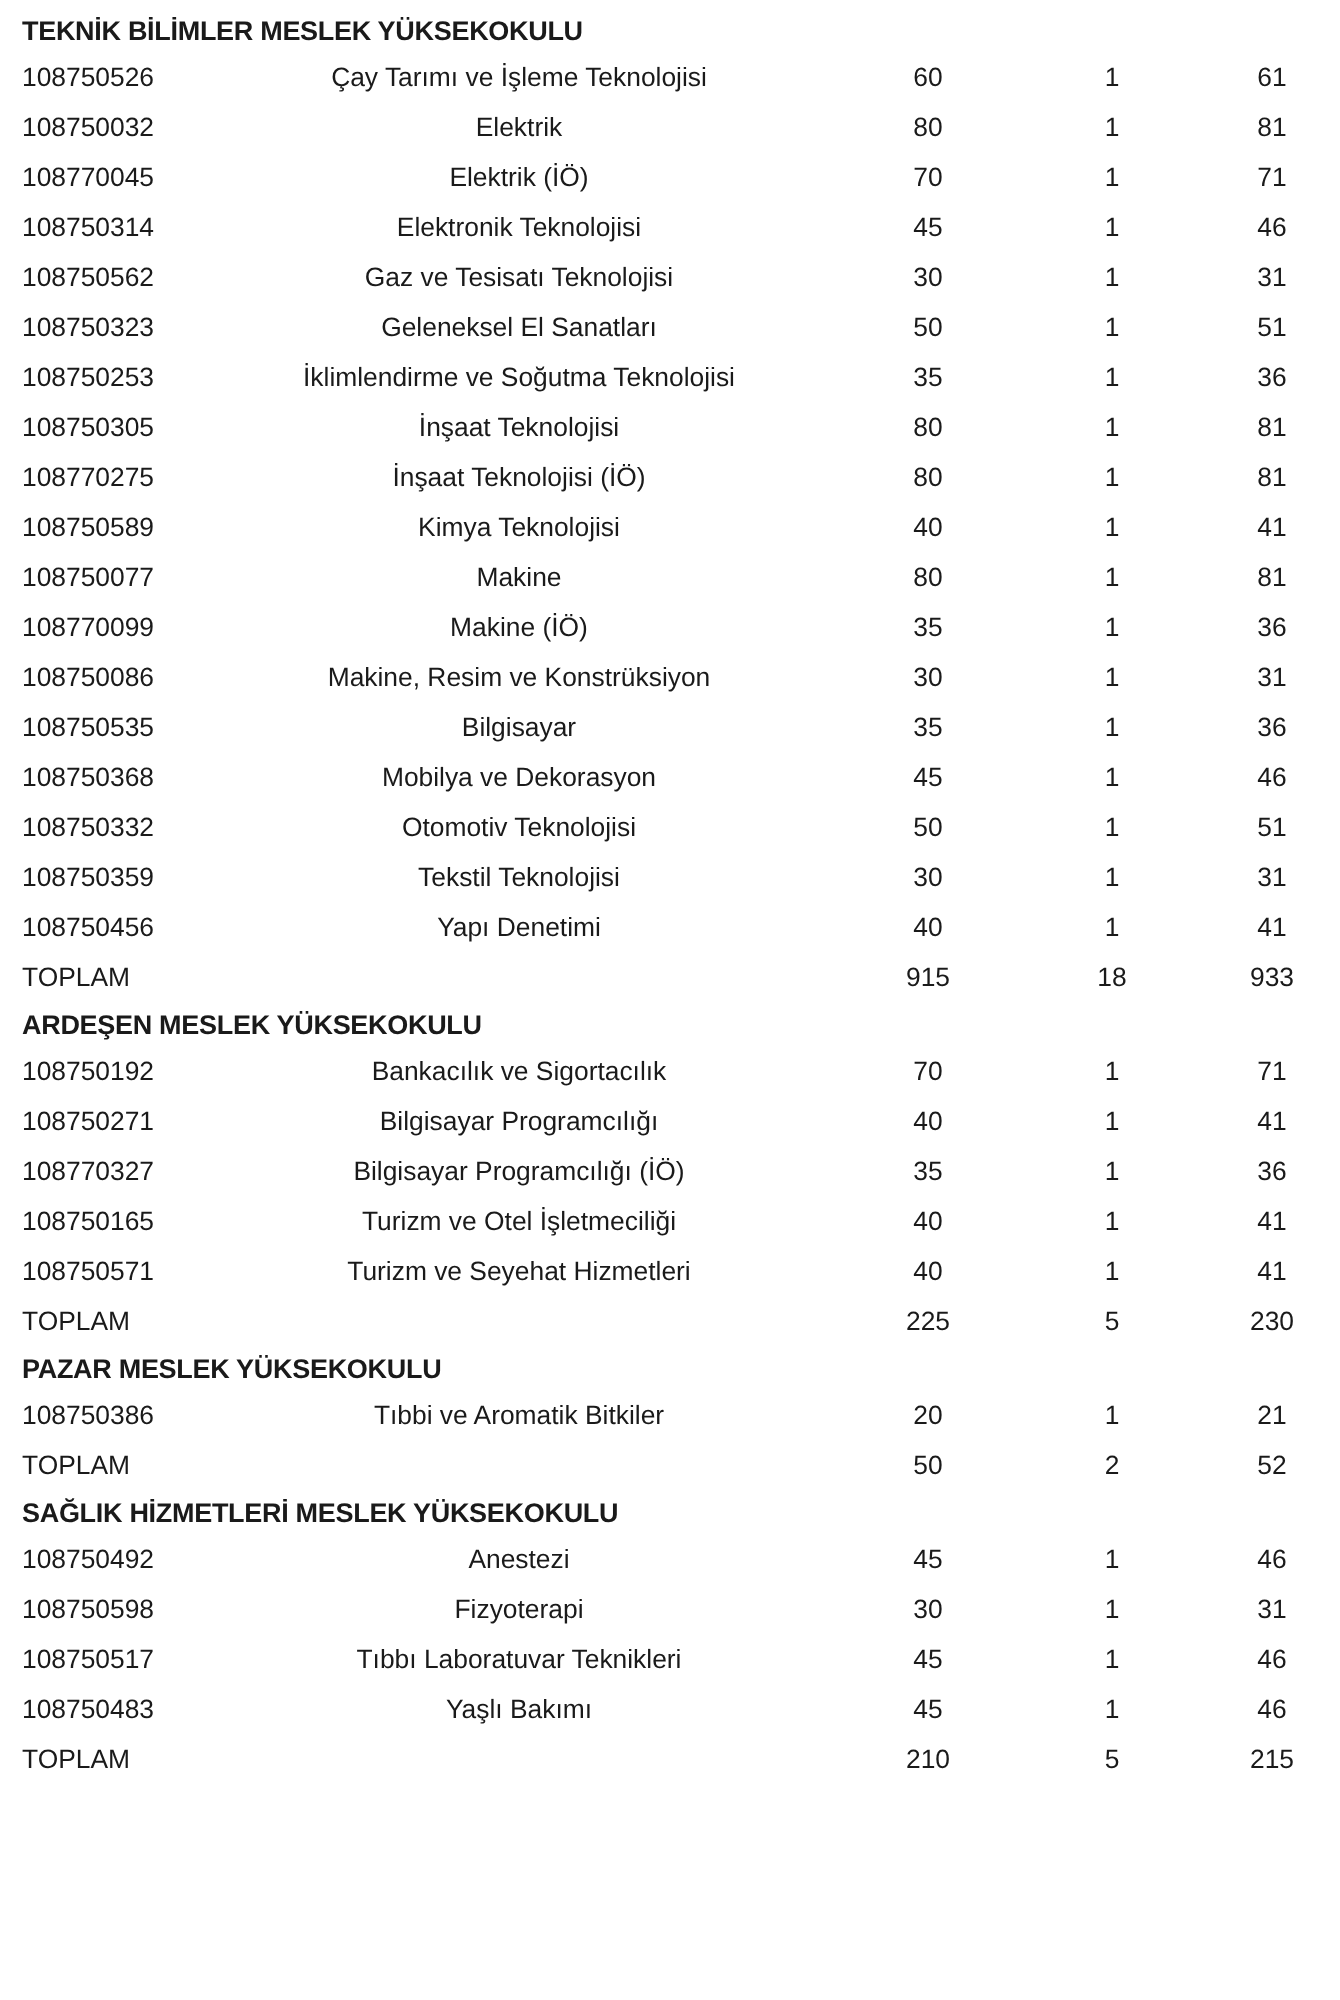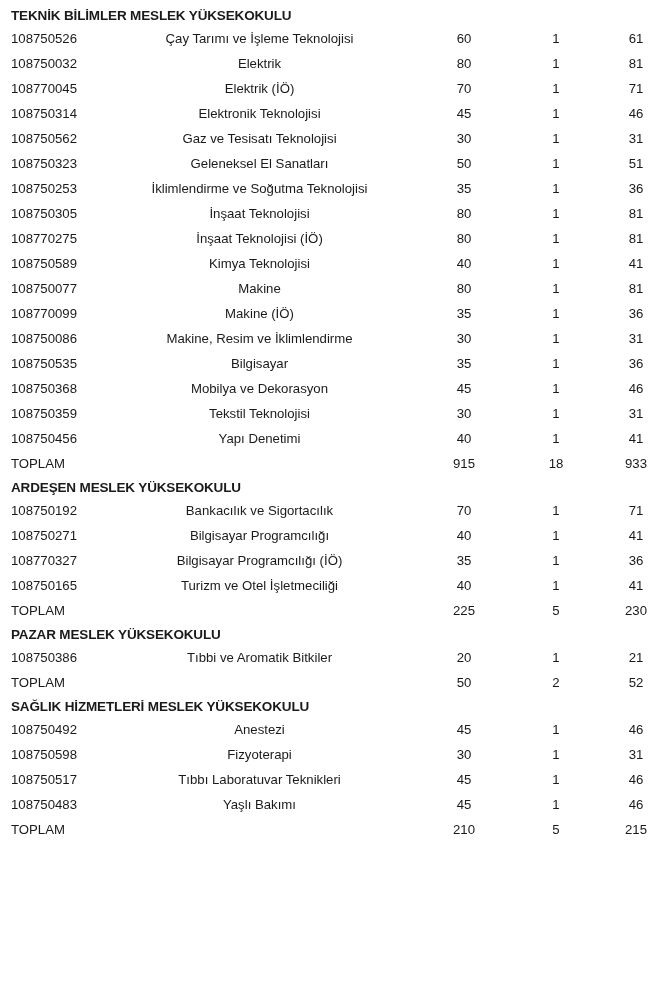--- a/index.html
+++ b/index.html
@@ -157,38 +157,45 @@
         </tr>
         <tr class="program-row">
           <td class="code">108770099</td>
           <td class="name">Makine (İÖ)</td>
           <td class="num">35</td>
           <td class="num">1</td>
           <td class="num">36</td>
         </tr>
         <tr class="program-row">
           <td class="code">108750086</td>
-          <td class="name">Makine, Resim ve İklimlendirme</td>
+          <td class="name">Makine, Resim ve Konstrüksiyon</td>
           <td class="num">30</td>
           <td class="num">1</td>
           <td class="num">31</td>
         </tr>
         <tr class="program-row">
           <td class="code">108750535</td>
           <td class="name">Bilgisayar</td>
           <td class="num">35</td>
           <td class="num">1</td>
           <td class="num">36</td>
         </tr>
         <tr class="program-row">
           <td class="code">108750368</td>
           <td class="name">Mobilya ve Dekorasyon</td>
           <td class="num">45</td>
           <td class="num">1</td>
           <td class="num">46</td>
+        </tr>
+        <tr class="program-row">
+          <td class="code">108750332</td>
+          <td class="name">Otomotiv Teknolojisi</td>
+          <td class="num">50</td>
+          <td class="num">1</td>
+          <td class="num">51</td>
         </tr>
         <tr class="program-row">
           <td class="code">108750359</td>
           <td class="name">Tekstil Teknolojisi</td>
           <td class="num">30</td>
           <td class="num">1</td>
           <td class="num">31</td>
         </tr>
         <tr class="program-row">
           <td class="code">108750456</td>
@@ -227,20 +234,27 @@
           <td class="num">1</td>
           <td class="num">36</td>
         </tr>
         <tr class="program-row">
           <td class="code">108750165</td>
           <td class="name">Turizm ve Otel İşletmeciliği</td>
           <td class="num">40</td>
           <td class="num">1</td>
           <td class="num">41</td>
         </tr>
+        <tr class="program-row">
+          <td class="code">108750571</td>
+          <td class="name">Turizm ve Seyehat Hizmetleri</td>
+          <td class="num">40</td>
+          <td class="num">1</td>
+          <td class="num">41</td>
+        </tr>
         <tr class="total-row">
           <td class="total-label" colspan="2">TOPLAM</td>
           <td class="num">225</td>
           <td class="num">5</td>
           <td class="num">230</td>
         </tr>
         <tr class="section-row">
           <td colspan="5">PAZAR MESLEK YÜKSEKOKULU</td>
         </tr>
         <tr class="program-row">

